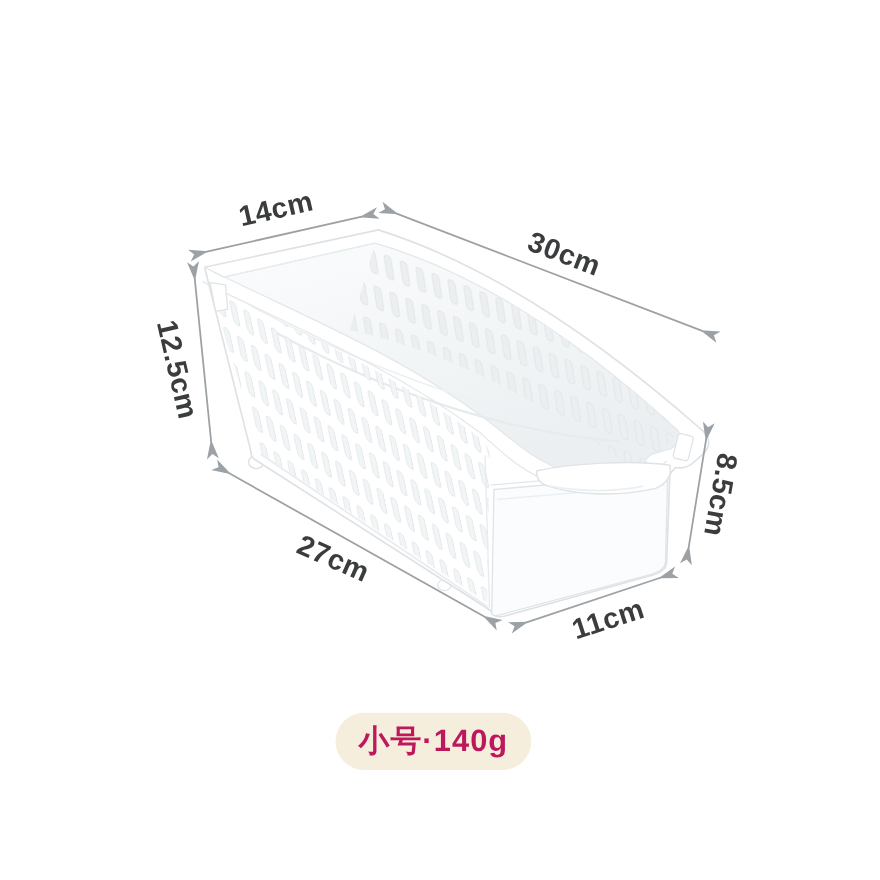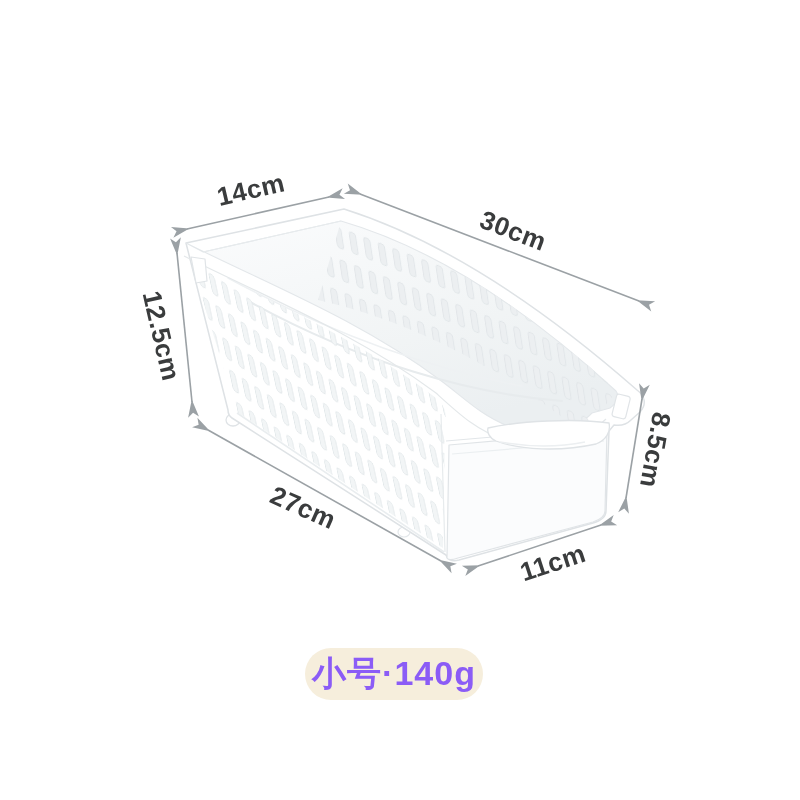--- a/index.html
+++ b/index.html
@@ -24,22 +24,22 @@
     user-select: none;
   }
   .badge {
     position: absolute;
     left: 305px;
     top: 648px;
     width: 178px;
     height: 52px;
     border-radius: 26px;
     background: #f6eedc;
-    color: #8b5cf6;
-    font-size: 34px;
+    color: #be185d;
+    font-size: 28px;
     font-weight: 700;
     letter-spacing: 1px;
     display: flex;
     align-items: center;
     justify-content: center;
   }
 </style>
 </head>
 <body>
 

